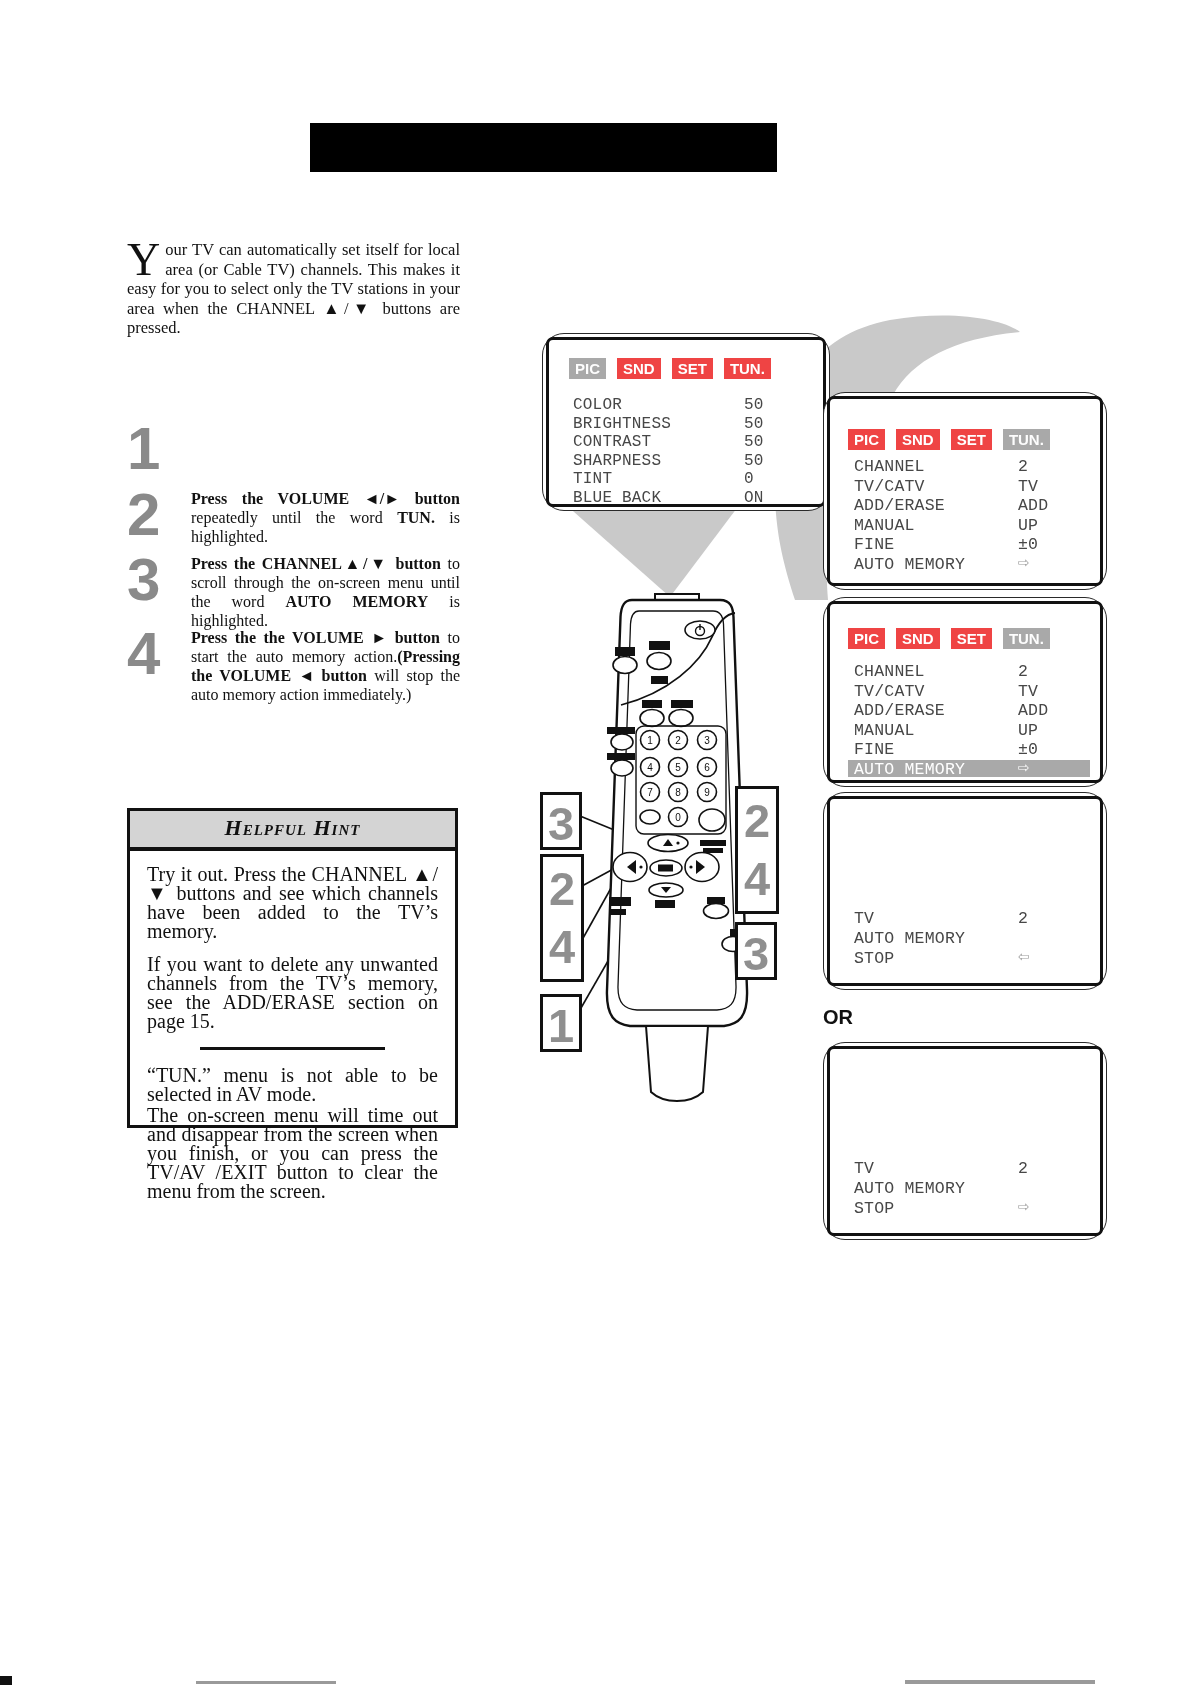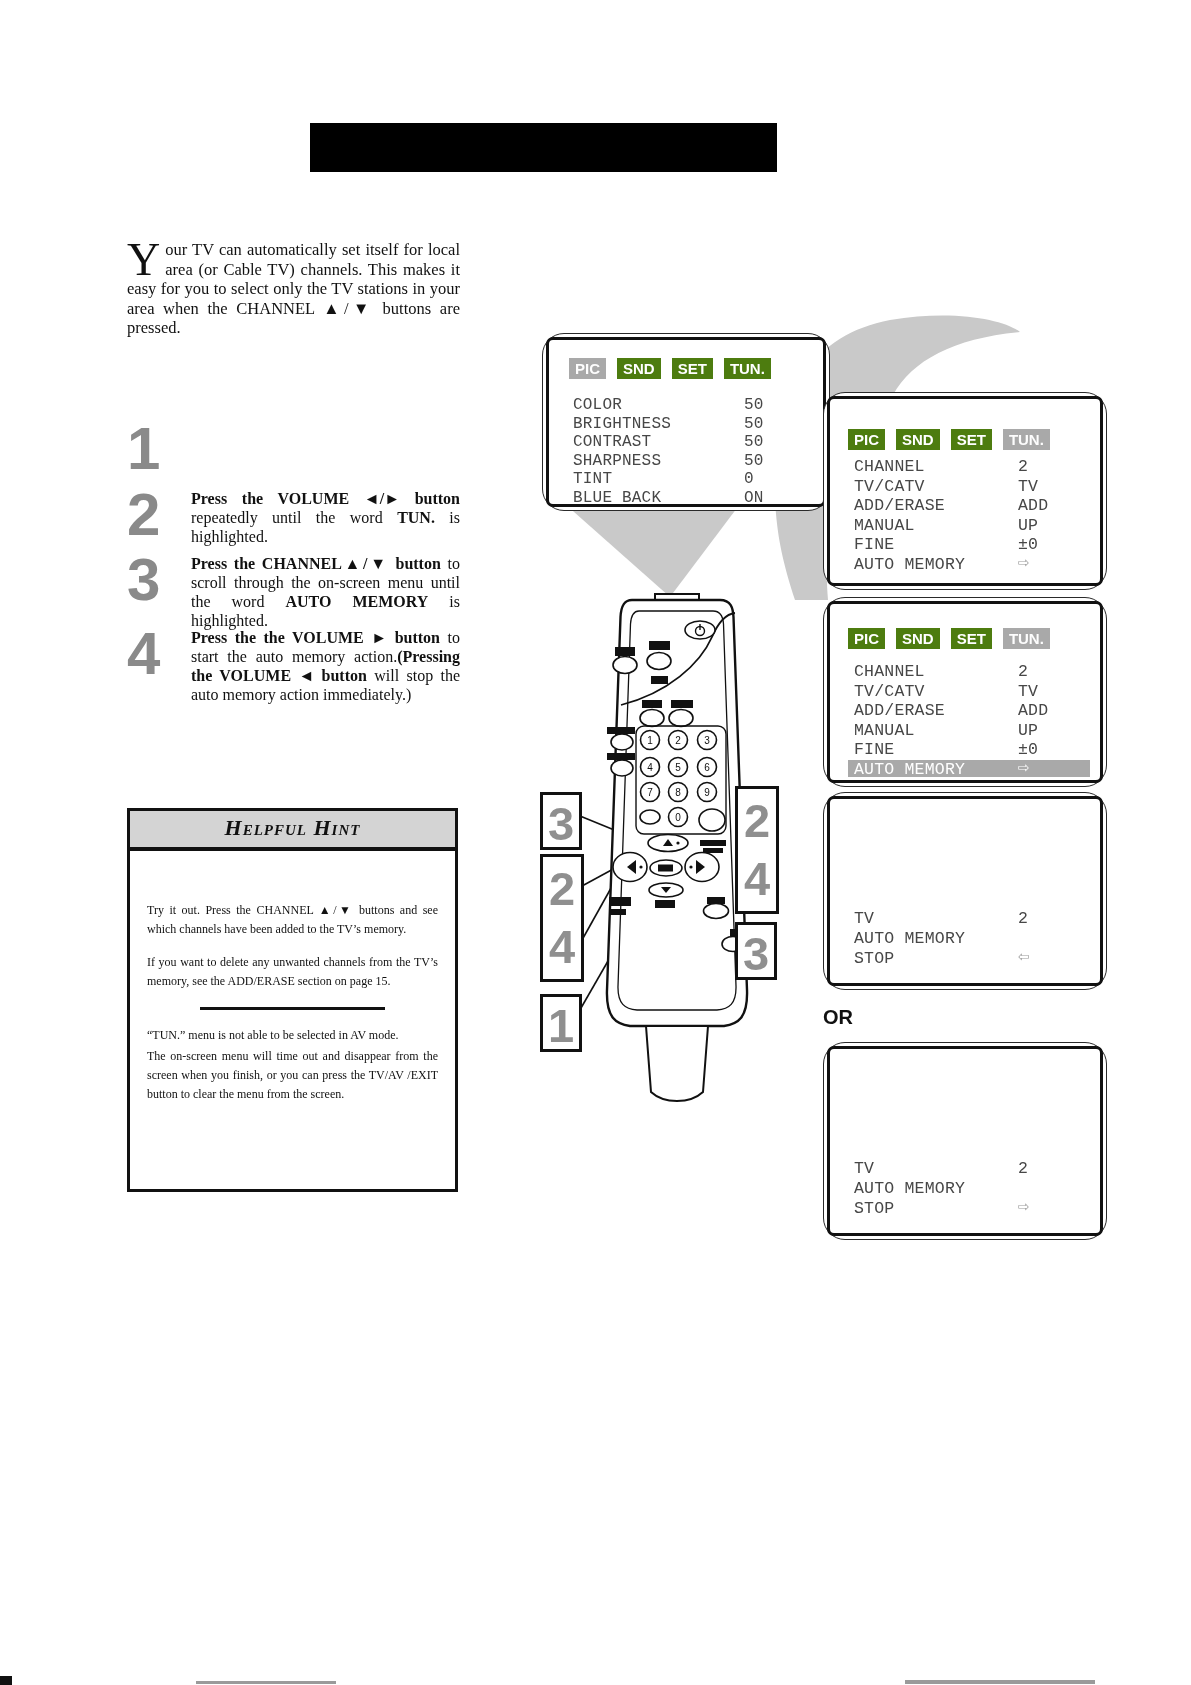--- a/index.html
+++ b/index.html
@@ -12,33 +12,33 @@
        font-size:16.5px;line-height:19.5px;}
   #intro{top:240px;}
   #intro .dropcap{float:left;font-size:46px;line-height:36px;padding:2px 5px 0 0;}
   #note{top:347px;font-style:italic;}
   .step{position:absolute;left:127px;width:333px;}
   .step .num{float:left;width:52px;font-family:"Liberation Sans",sans-serif;
              font-weight:bold;font-size:60px;line-height:52px;color:#8a8a8a;}
   .step .stxt{margin-left:64px;text-align:justify;font-size:16px;line-height:19px;}
   #step1{top:423px;} #step2{top:489px;} #step3{top:554px;} #step4{top:628px;}
   
-  #hint{position:absolute;left:127px;top:808px;width:331px;height:384px;
+  #hint{position:absolute;left:127px;top:808px;width:331px;height:320px;
         border:3px solid #111;background:#fff;box-sizing:border-box;}
   #hint .hdr{height:36px;background:#d4d4d4;border-bottom:4px solid #111;
              text-align:center;font-weight:bold;font-style:italic;
              font-variant:small-caps;font-size:22px;line-height:34px;letter-spacing:1px;}
-  #hint .bd{padding:14px 17px 0 17px;font-size:12px;line-height:19px;text-align:justify;margin-top:36px;}
+  #hint .bd{padding:14px 17px 0 17px;font-size:20px;line-height:19px;text-align:justify;}
   #hint .bd p{margin:0 0 14px 0;}
   #hint .rule{width:185px;height:3px;background:#111;margin:16px auto 16px auto;}
   
   .screen{position:absolute;background:#fff;border:1.5px solid #2a2a2a;border-radius:22px;padding-left:28px;}
   .screen::before{content:"";position:absolute;inset:3px;border:3px solid #111;border-radius:7px;}
   .tabs{position:absolute;display:flex;gap:11px;}
-  .tab{background:#4d7c0f;color:#fff;font-family:"Liberation Sans",sans-serif;
+  .tab{background:#ef4444;color:#fff;font-family:"Liberation Sans",sans-serif;
        font-weight:bold;font-size:15px;line-height:19px;padding:1px 6px;}
   .tab.on{background:#a9a9a9;color:#fdfdfd;}
   .mrow{position:relative;height:19.5px;font-family:Liberation Mono, monospace;
         font-size:16.5px;color:#474747;letter-spacing:.2px;}
   .mlabel{position:absolute;left:30px;white-space:nowrap;z-index:1;}
   .mval{position:absolute;left:194px;white-space:nowrap;z-index:1;}
   .arrow-val .mval{color:#9a9a9a;font-size:19px;line-height:17px;}
   .mrow.hl::before{content:"";position:absolute;left:24px;right:16px;top:0;bottom:2px;background:#a9a9a9;}
   .mrow.hl .mlabel,.mrow.hl .mval{color:#fff;}
   #screenA{left:542px;top:333px;width:258px;height:176px;}

